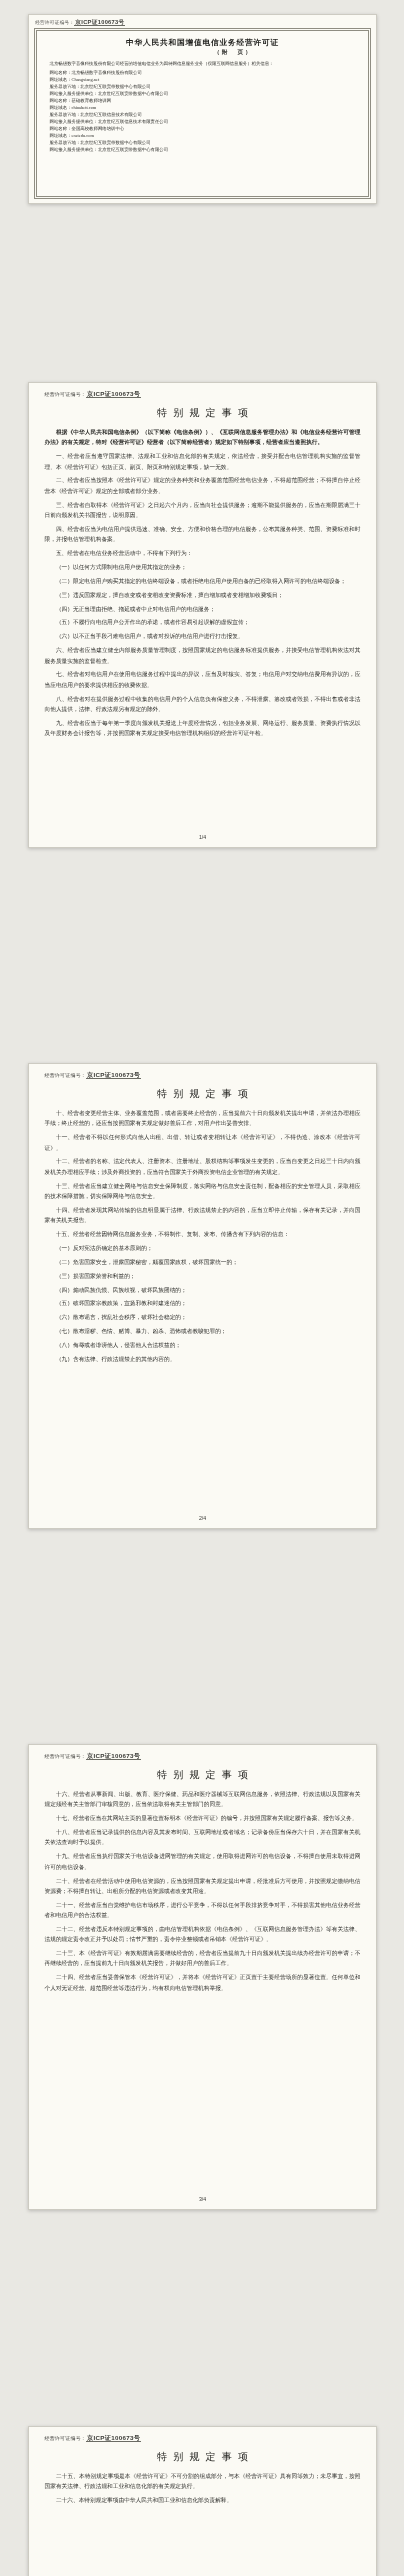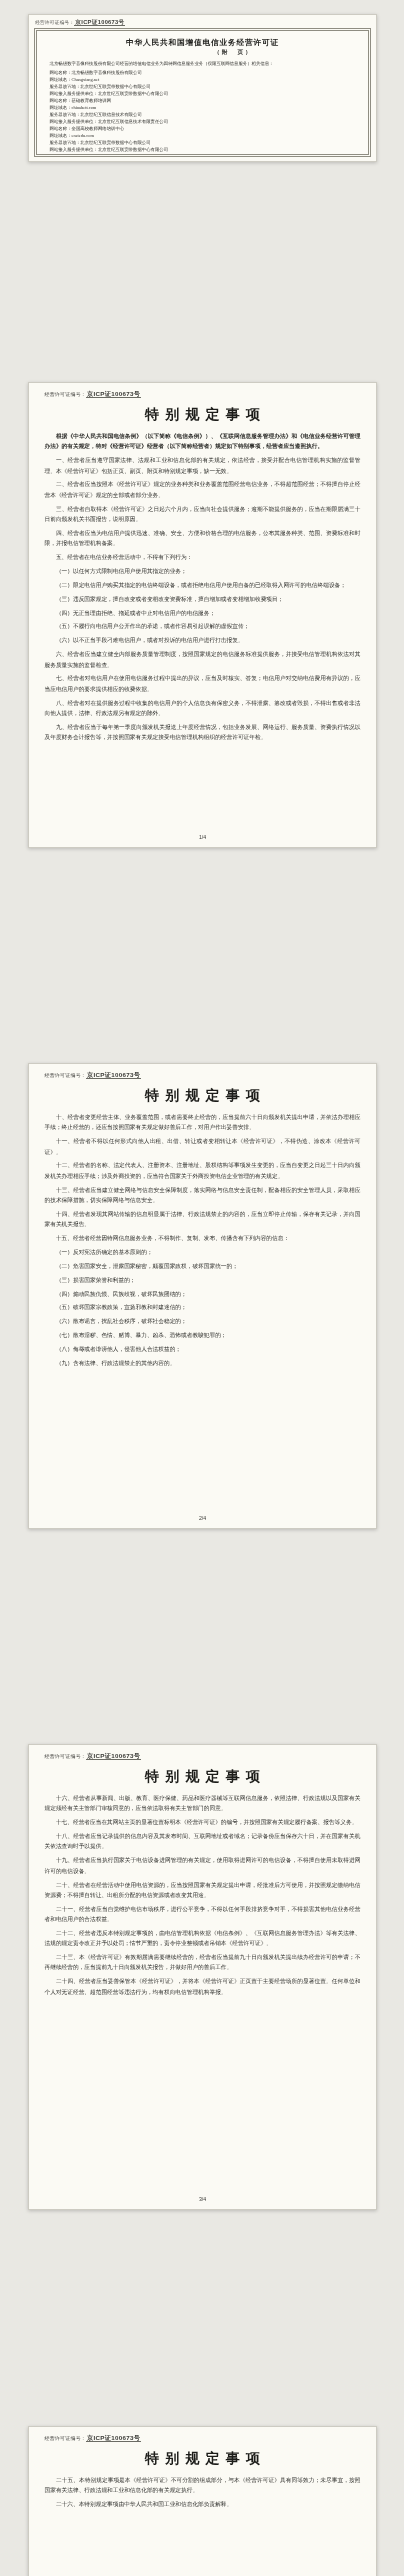--- a/index.html
+++ b/index.html
@@ -14,21 +14,21 @@
   .page {
     position: absolute;
     left: 28px;
     width: 349px;
     background: #fbfaf4;
     border: 0.5px solid #cdcbc2;
     box-shadow: 0 1px 3.6px rgba(0,0,0,0.20);
   }
 
   
-  .p-att { top: 14.4px; height: 148px; padding: 3.6px 6.2px 5.2px; }
+  .p-att { top: 14.4px; height: 190px; padding: 3.6px 6.2px 5.2px; }
   .lic-no { font-size: 4.6px; color: #3a3a36; letter-spacing: 0.3px; }
   .lic-no .no {
     font-family: "Liberation Sans", "DejaVu Sans", sans-serif;
     font-weight: bold;
     font-size: 5.7px;
     border-bottom: 0.5px solid #6b6b64;
     padding: 0 1px 0.5px;
   }
   .frame {
     margin: 2.6px 1px 0;
@@ -68,22 +68,22 @@
   .prov-1 { top: 382px;  height: 466px; }
   .prov-2 { top: 1063px; height: 466px; }
   .prov-3 { top: 1744px; height: 466px; }
   .prov-4 { top: 2426px; height: 448px; }
 
   .prov .lic-no { font-size: 4.9px; }
   .prov .lic-no .no { font-size: 6.2px; }
 
   .prov-title {
     text-align: center;
-    font-size: 14px;
-    font-weight: bold;
+    font-size: 10px;
+    font-weight: normal;
     letter-spacing: 6.2px;
     color: #1d1d1a;
     margin: 7.2px 0 7.2px;
     text-indent: 6.2px; 
   }
   .prov-body {
     font-size: 5.7px;
     line-height: 10.3px;
     text-align: justify;
   }

